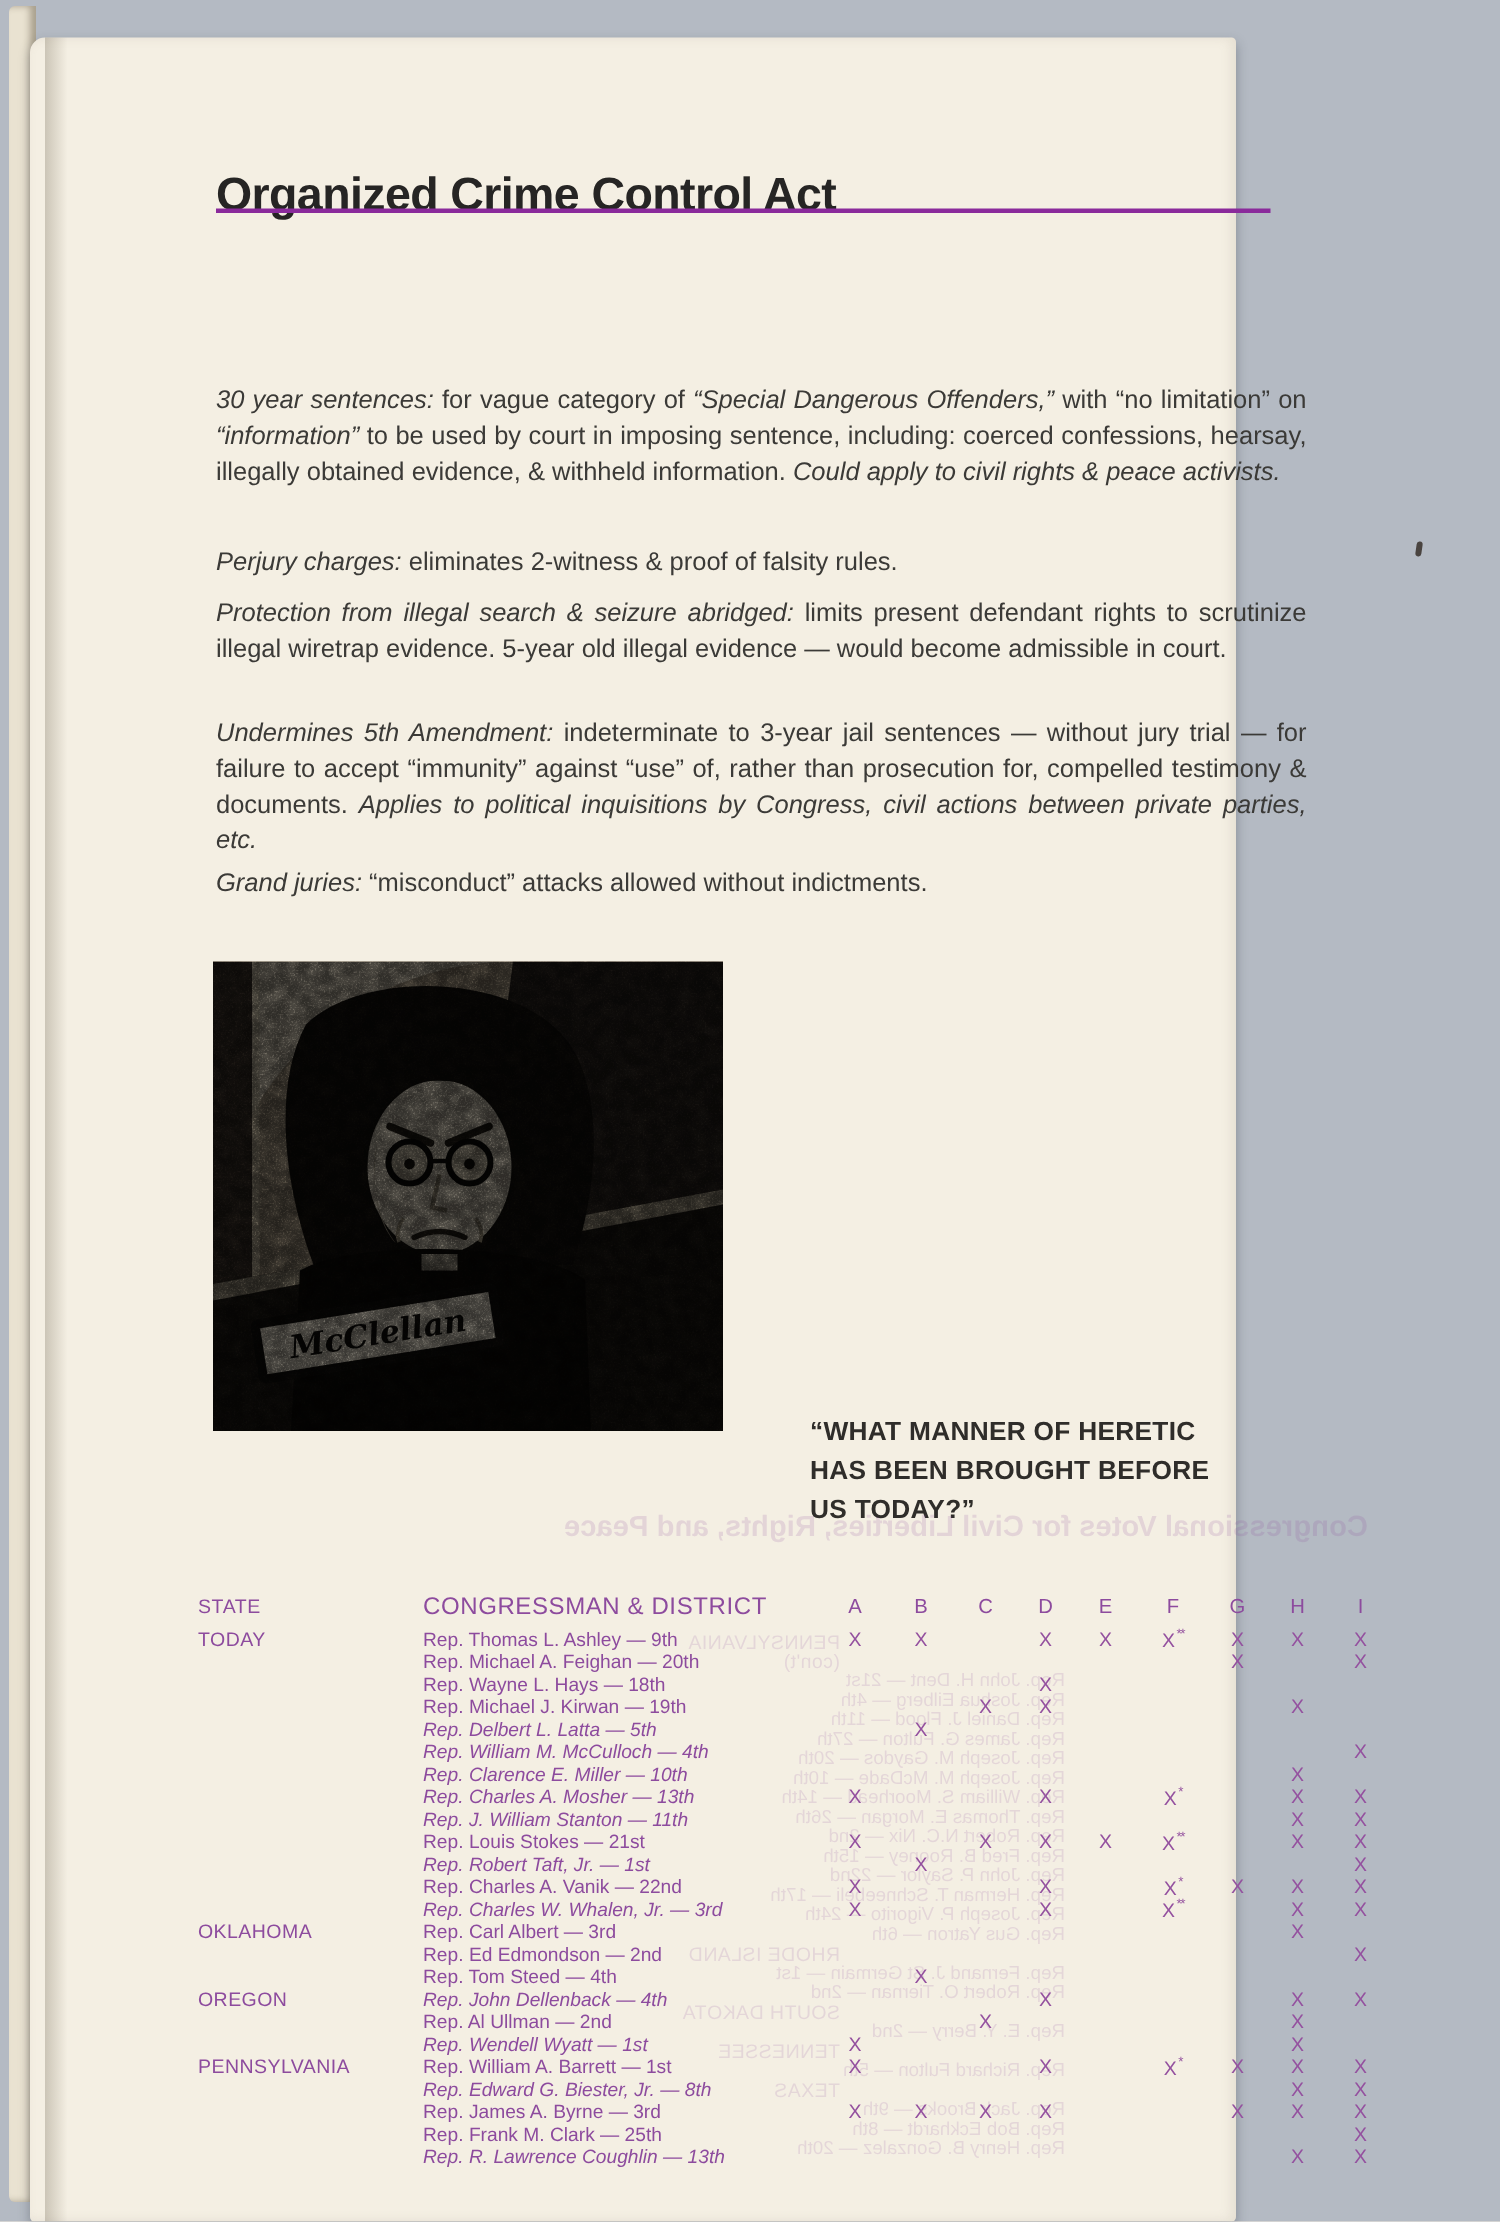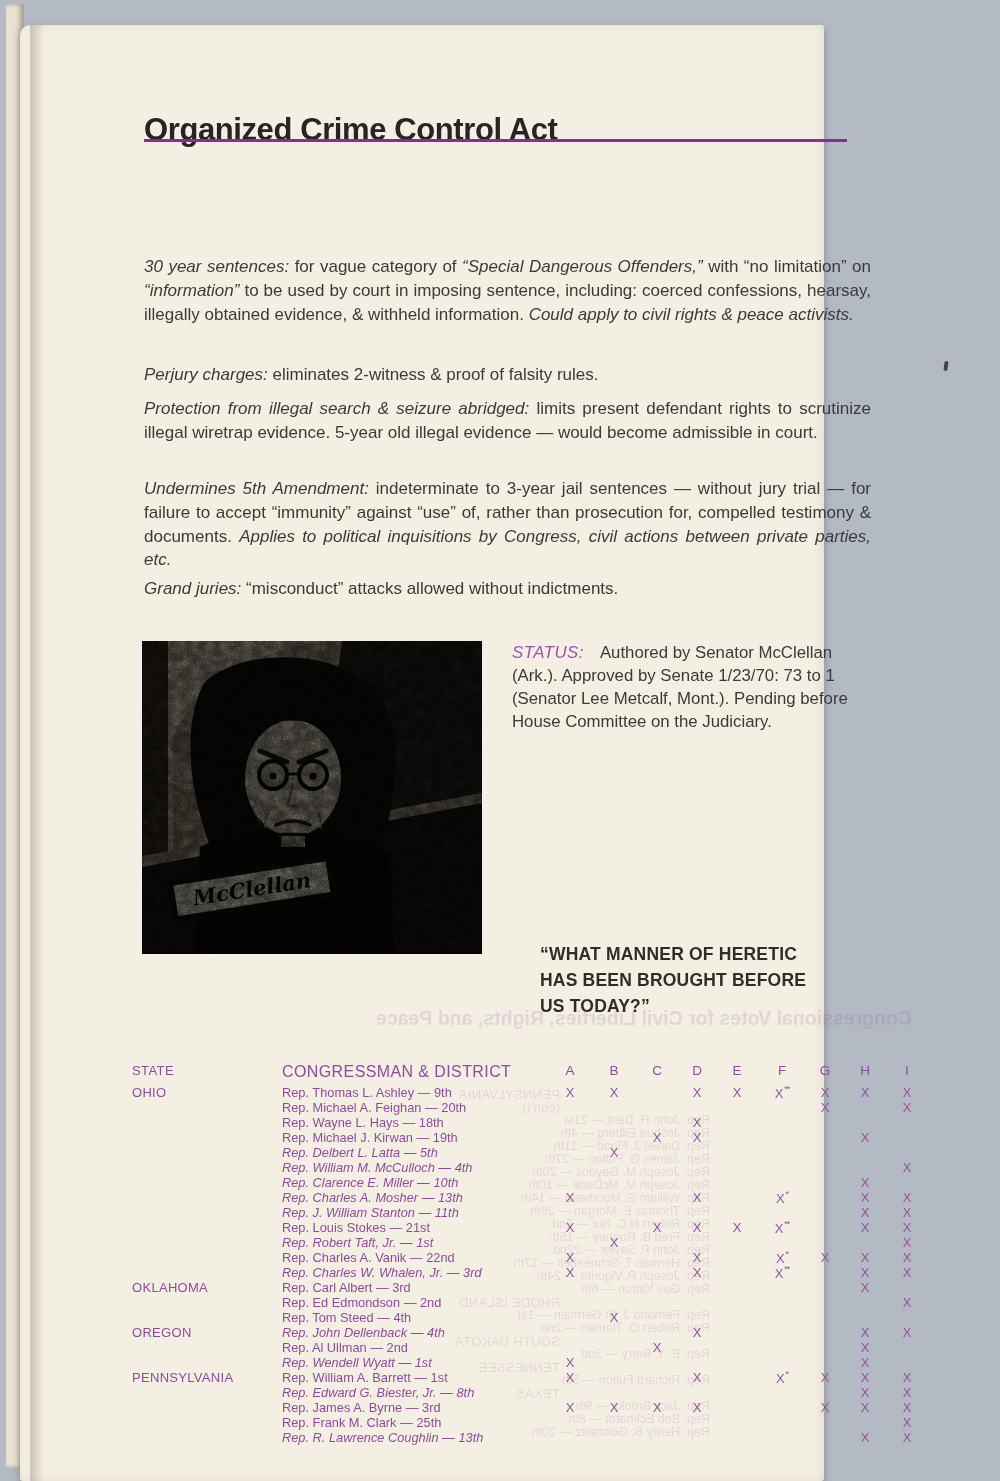--- a/index.html
+++ b/index.html
@@ -136,21 +136,20 @@
       <rect x="139" y="195" width="24" height="11" fill="#cfc6b2" opacity="0.75"></rect>
       <g transform="translate(28,242) rotate(-9)">
         <rect x="0" y="0" width="160" height="37" rx="2" fill="#ece4d2" stroke="#13110e" stroke-width="6"></rect>
         <text x="80" y="26" text-anchor="middle" font-family="DejaVu Serif, serif" font-style="italic" font-weight="bold" font-size="21" fill="#13110e">McClellan</text>
       </g>
       <rect width="340" height="313" filter="url(#blotch)" opacity="0.5"></rect>
       <rect width="340" height="313" filter="url(#grain)" opacity="0.55"></rect>
     </svg>
   </div>
 
-  <div class="status"><span class="slabel">STATUS:</span><span>Authored by Senator McClellan (Ark.). Approved by Senate 1/23/70: 73 to 1 (Senator Lee Metcalf, Mont.). Pending before House Committee on the Judiciary.</span></div>
 
   <div class="pull-quote">“WHAT MANNER OF HERETIC<br>HAS BEEN BROUGHT BEFORE<br>US TODAY?”</div>
 
   <div class="ghost-headline">Congressional Votes for Civil Liberties, Rights, and Peace</div>
 
   <div class="thead">
     <span class="th-state">STATE</span>
     <span class="th-congress">CONGRESSMAN &amp; DISTRICT</span>
     <span><span class="colL" style="left: 542px;">A</span><span class="colL" style="left: 586px;">B</span><span class="colL" style="left: 629px;">C</span><span class="colL" style="left: 669px;">D</span><span class="colL" style="left: 709px;">E</span><span class="colL" style="left: 754px;">F</span><span class="colL" style="left: 797px;">G</span><span class="colL" style="left: 837px;">H</span><span class="colL" style="left: 879px;">I</span></span>
   </div>
@@ -179,21 +178,21 @@
       <div class="gline" style="top: 260px;">Rep. E. Y. Berry — 2nd</div>
       <div class="gline gstate" style="top: 273px;">TENNESSEE</div>
       <div class="gline" style="top: 286px;">Rep. Richard Fulton — 5th</div>
       <div class="gline gstate" style="top: 299px;">TEXAS</div>
       <div class="gline" style="top: 312px;">Rep. Jack Brooks — 9th</div>
       <div class="gline" style="top: 325px;">Rep. Bob Eckhardt — 8th</div>
       <div class="gline" style="top: 338px;">Rep. Henry B. Gonzalez — 20th</div>
     </div>
   <div class="tbody">
       <div class="trow" style="top: 1060px;">
-        <span class="stateL">OHIO</span>
+        <span class="stateL">TODAY</span>
         <span class="cname">Rep. Thomas L. Ashley — 9th</span>
         <span class="mark" style="left: 542px;">X</span>
         <span class="mark" style="left: 586px;">X</span>
         <span class="mark" style="left: 669px;">X</span>
         <span class="mark" style="left: 709px;">X</span>
         <span class="mark" style="left: 754px;">X<sup>**</sup></span>
         <span class="mark" style="left: 797px;">X</span>
         <span class="mark" style="left: 837px;">X</span>
         <span class="mark" style="left: 879px;">X</span>
       </div>

